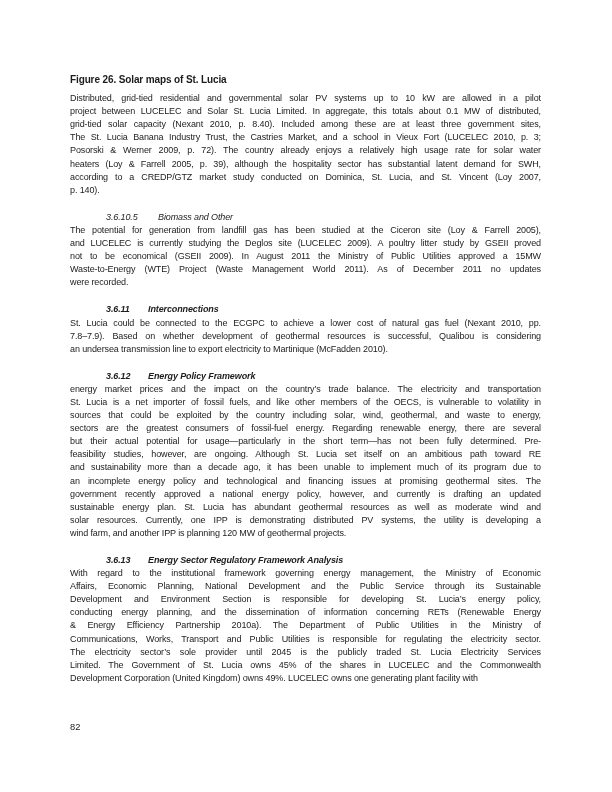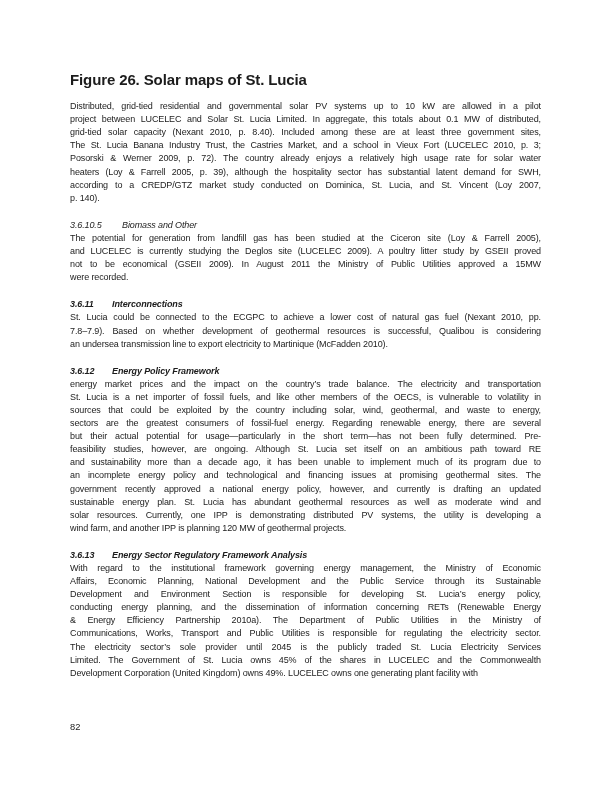--- a/index.html
+++ b/index.html
@@ -14,27 +14,27 @@
   .page { position: absolute; inset: 0; background: #ffffff; }
   .doc-body {
     position: absolute;
     left: 70px; top: 73px; width: 471px;
     font-size: 9px;
     letter-spacing: -0.12px;
     line-height: 13.1px;
   }
   .caption {
     font-weight: bold;
-    font-size: 15px;
-    margin: 0 0 14px 0;
+    font-size: 10px;
+    margin: 0 0 6px 0;
   }
   .para { margin: 0 0 14px 0; }
   .line { text-align: justify; text-align-last: justify; }
   .line.last { text-align-last: left; }
-  .heading { font-style: italic; }
+  .heading { font-style: italic; margin-left: 36px; }
   .heading.bold-italic { font-weight: bold; }
   .hnum { display: inline-block; width: 42px; }
   .hnum.wide { width: 52px; }
   .pageno {
     position: absolute;
     top: 722px; left: 70px; width: 471px;
     text-align: left;
     font-size: 9.3px;
   }
 </style>
@@ -52,20 +52,21 @@
         <div class="line">Posorski &amp; Werner 2009, p. 72). The country already enjoys a relatively high usage rate for solar water</div>
         <div class="line">heaters (Loy &amp; Farrell 2005, p. 39), although the hospitality sector has substantial latent demand for SWH,</div>
         <div class="line">according to a CREDP/GTZ market study conducted on Dominica, St. Lucia, and St. Vincent (Loy 2007,</div>
         <div class="line last">p. 140).</div>
       </div>
       <div class="heading italic"><span class="hnum wide">3.6.10.5</span><span class="htitle">Biomass and Other</span></div>
       <div class="para">
         <div class="line">The potential for generation from landfill gas has been studied at the Ciceron site (Loy &amp; Farrell 2005),</div>
         <div class="line">and LUCELEC is currently studying the Deglos site (LUCELEC 2009). A poultry litter study by GSEII proved</div>
         <div class="line">not to be economical (GSEII 2009). In August 2011 the Ministry of Public Utilities approved a 15MW</div>
+        <div class="line">Waste-to-Energy (WTE) Project (Waste Management World 2011). As of December 2011 no updates</div>
         <div class="line last">were recorded.</div>
       </div>
       <div class="heading bold-italic"><span class="hnum">3.6.11</span><span class="htitle">Interconnections</span></div>
       <div class="para">
         <div class="line">St. Lucia could be connected to the ECGPC to achieve a lower cost of natural gas fuel (Nexant 2010, pp.</div>
         <div class="line">7.8–7.9). Based on whether development of geothermal resources is successful, Qualibou is considering</div>
         <div class="line last">an undersea transmission line to export electricity to Martinique (McFadden 2010).</div>
       </div>
       <div class="heading bold-italic"><span class="hnum">3.6.12</span><span class="htitle">Energy Policy Framework</span></div>
       <div class="para">

